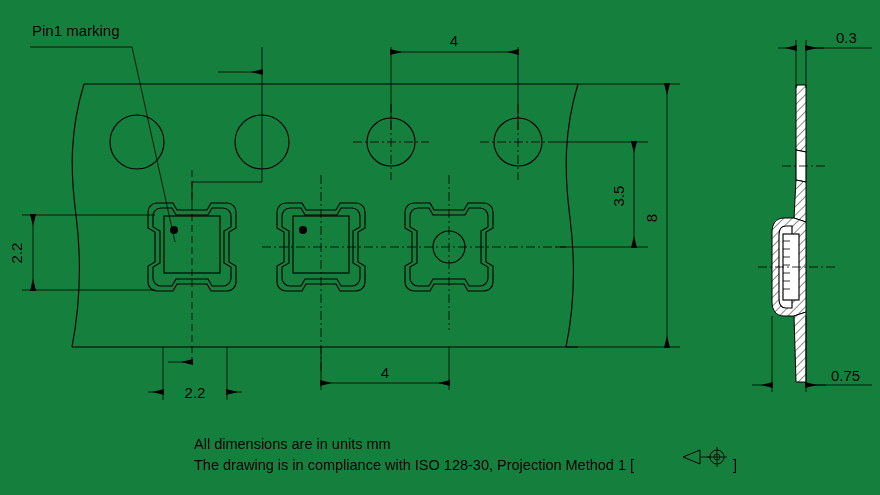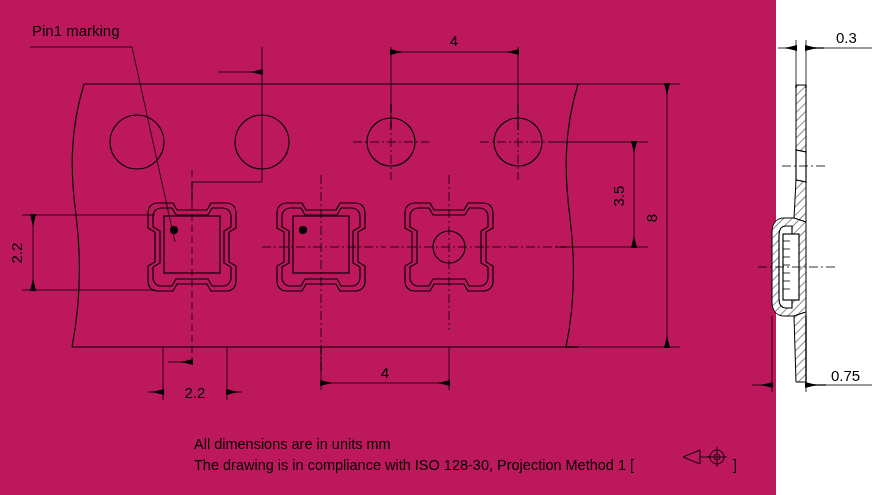--- a/index.html
+++ b/index.html
@@ -8,23 +8,23 @@
     background: #ffffff;
   }
   body {
     width: 880px;
     height: 495px;
     font-family: "Liberation Sans", sans-serif;
     overflow: hidden;
   }
   #drawing-root {
     position: relative;
-    width: 776px;
+    width: 880px;
     height: 495px;
-    background: #be185d;
+    background: #15803d;
   }
   svg#tech-drawing {
     display: block;
     width: 880px;
     height: 495px;
   }
   .ln {
     fill: none;
     stroke: #000000;
     stroke-width: 1;

